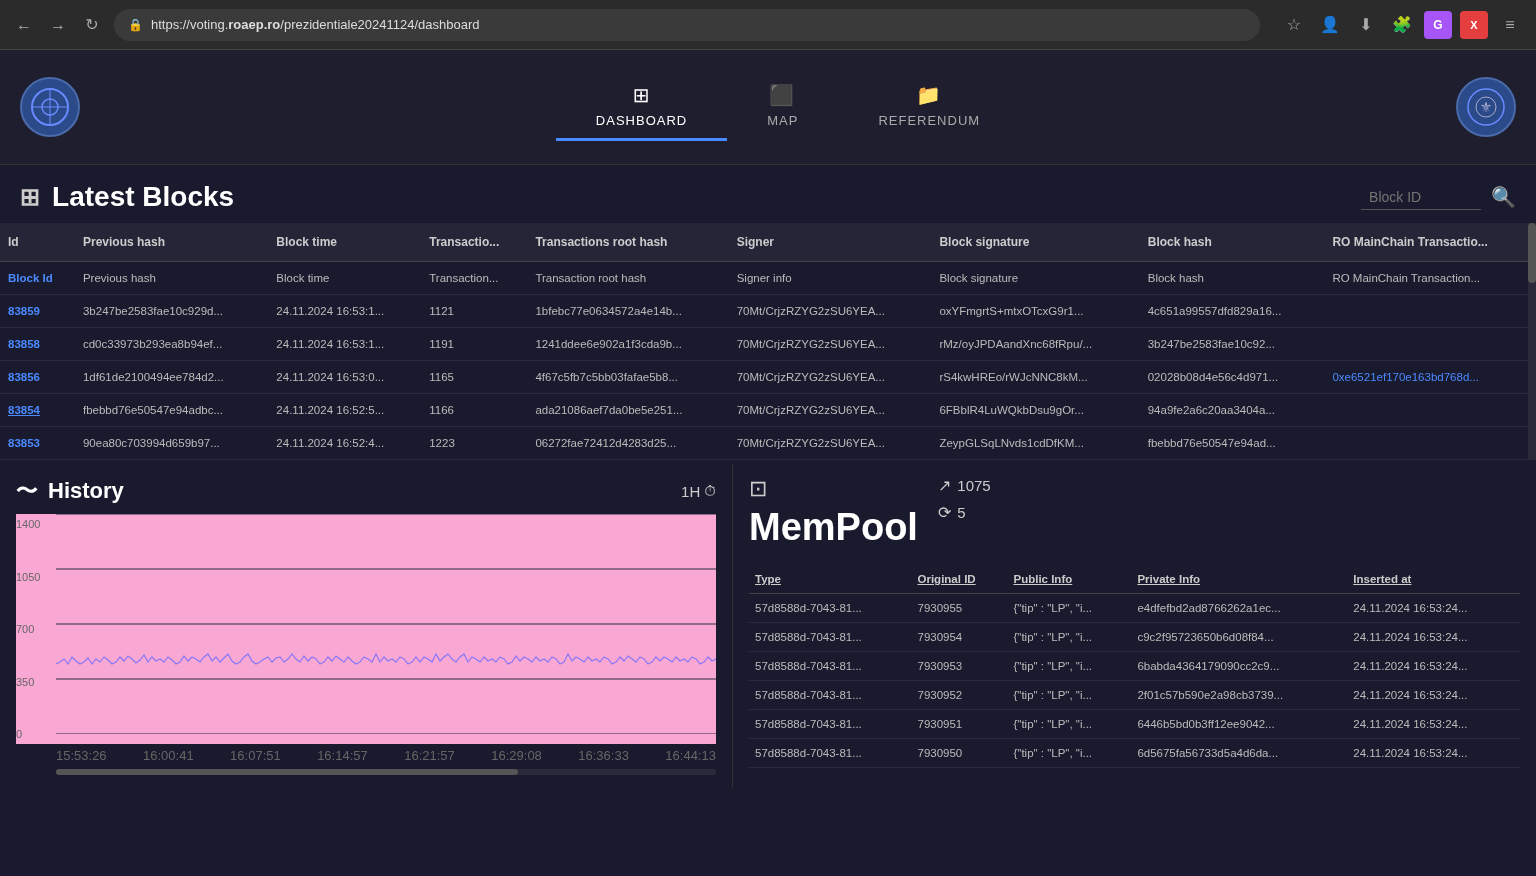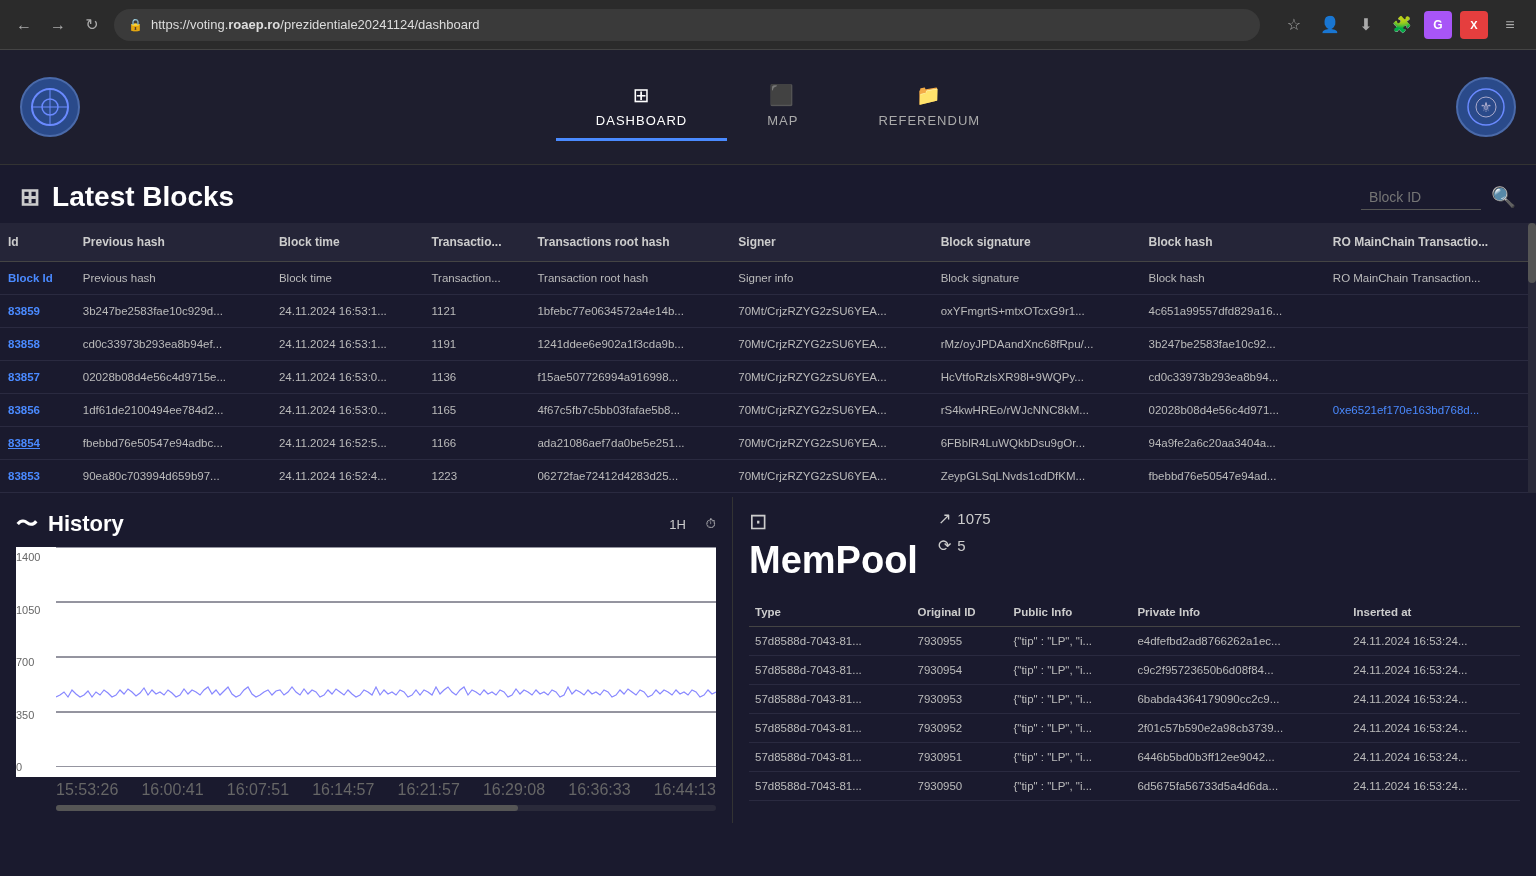--- a/index.html
+++ b/index.html
@@ -280,31 +280,31 @@
       display: flex;
       align-items: center;
       gap: 10px;
       margin-bottom: 8px;
     }
     .timerange-btn {
       margin-left: auto;
       background: none;
       border: none;
       color: #ccc;
-      font-size: 13px;
+      font-size: 15px;
       cursor: pointer;
       display: flex;
       align-items: center;
-      gap: 20px;
+      gap: 4px;
     }
     .chart-area {
       position: relative;
       width: 700px;
       height: 230px;
-      background: #ffffff;
+      background: #f9a8d4;
     }
     .y-axis-labels {
       position: absolute;
       left: 0;
       top: 0;
       height: 100%;
       display: flex;
       flex-direction: column;
       justify-content: space-between;
       color: #666;
@@ -316,21 +316,21 @@
       left: 40px;
       top: 0;
       width: calc(100% - 40px);
       height: 220px;
     }
     .x-axis-labels {
       display: flex;
       justify-content: space-between;
       margin-left: 40px;
       color: #666;
-      font-size: 16px;
+      font-size: 13px;
       margin-top: 4px;
     }
     .scrollbar-bottom {
       height: 6px;
       background: #2a2a3a;
       margin: 6px 0 0 40px;
       border-radius: 3px;
       width: calc(100% - 40px);
     }
     .scrollbar-bottom-thumb {
@@ -380,20 +380,21 @@
     }
     .mempool-table thead tr {
       border-bottom: 1px solid #444;
     }
     .mempool-table thead th {
       padding: 8px 6px;
       text-align: left;
       color: #ccc;
       font-weight: 600;
       white-space: nowrap;
+      text-decoration: underline;
     }
     .mempool-table tbody tr {
       border-bottom: 1px solid #2a2a40;
     }
     .mempool-table tbody td {
       padding: 8px 6px;
       color: #bbb;
       white-space: nowrap;
       overflow: hidden;
       text-overflow: ellipsis;
@@ -510,31 +511,20 @@
     </tr>
           <tr>
       <td style="color:#4a8aff;margin-left:20px;">83858</td>
       <td>cd0c33973b293ea8b94ef...</td>
       <td>24.11.2024 16:53:1...</td>
       <td>1191</td>
       <td>1241ddee6e902a1f3cda9b...</td>
       <td>70Mt/CrjzRZYG2zSU6YEA...</td>
       <td>rMz/oyJPDAandXnc68fRpu/...</td>
       <td>3b247be2583fae10c92...</td>
-      <td style="color:#bbb"></td>
-    </tr>
-          <tr>
-      <td style="color:#4a8aff;">83857</td>
-      <td>02028b08d4e56c4d9715e...</td>
-      <td>24.11.2024 16:53:0...</td>
-      <td>1136</td>
-      <td>f15ae507726994a916998...</td>
-      <td>70Mt/CrjzRZYG2zSU6YEA...</td>
-      <td>HcVtfoRzlsXR98l+9WQPy...</td>
-      <td>cd0c33973b293ea8b94...</td>
       <td style="color:#bbb"></td>
     </tr>
           <tr>
       <td style="color:#4a8aff;">83856</td>
       <td>1df61de2100494ee784d2...</td>
       <td>24.11.2024 16:53:0...</td>
       <td>1165</td>
       <td>4f67c5fb7c5bb03fafae5b8...</td>
       <td>70Mt/CrjzRZYG2zSU6YEA...</td>
       <td>rS4kwHREo/rWJcNNC8kM...</td>

